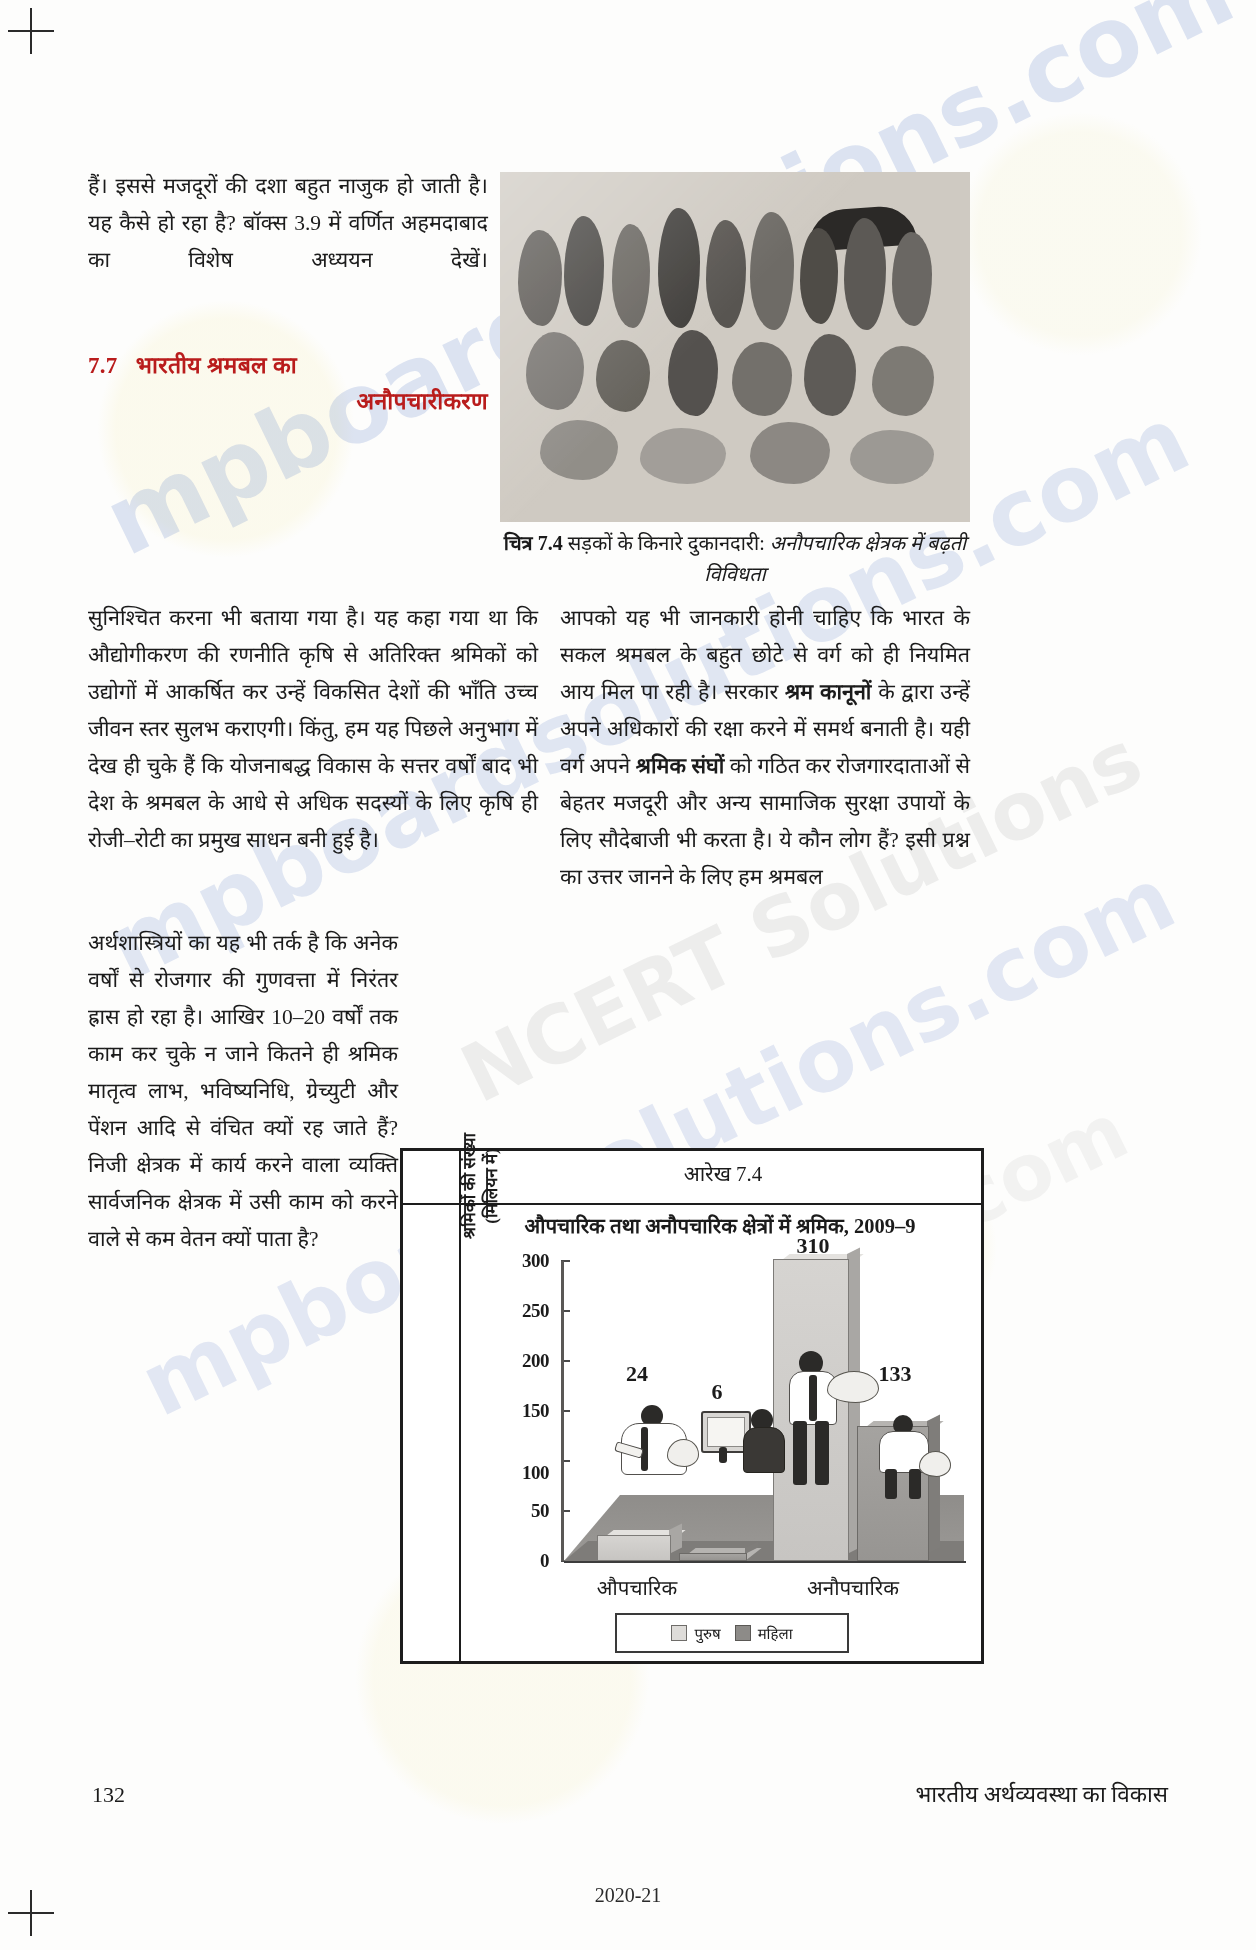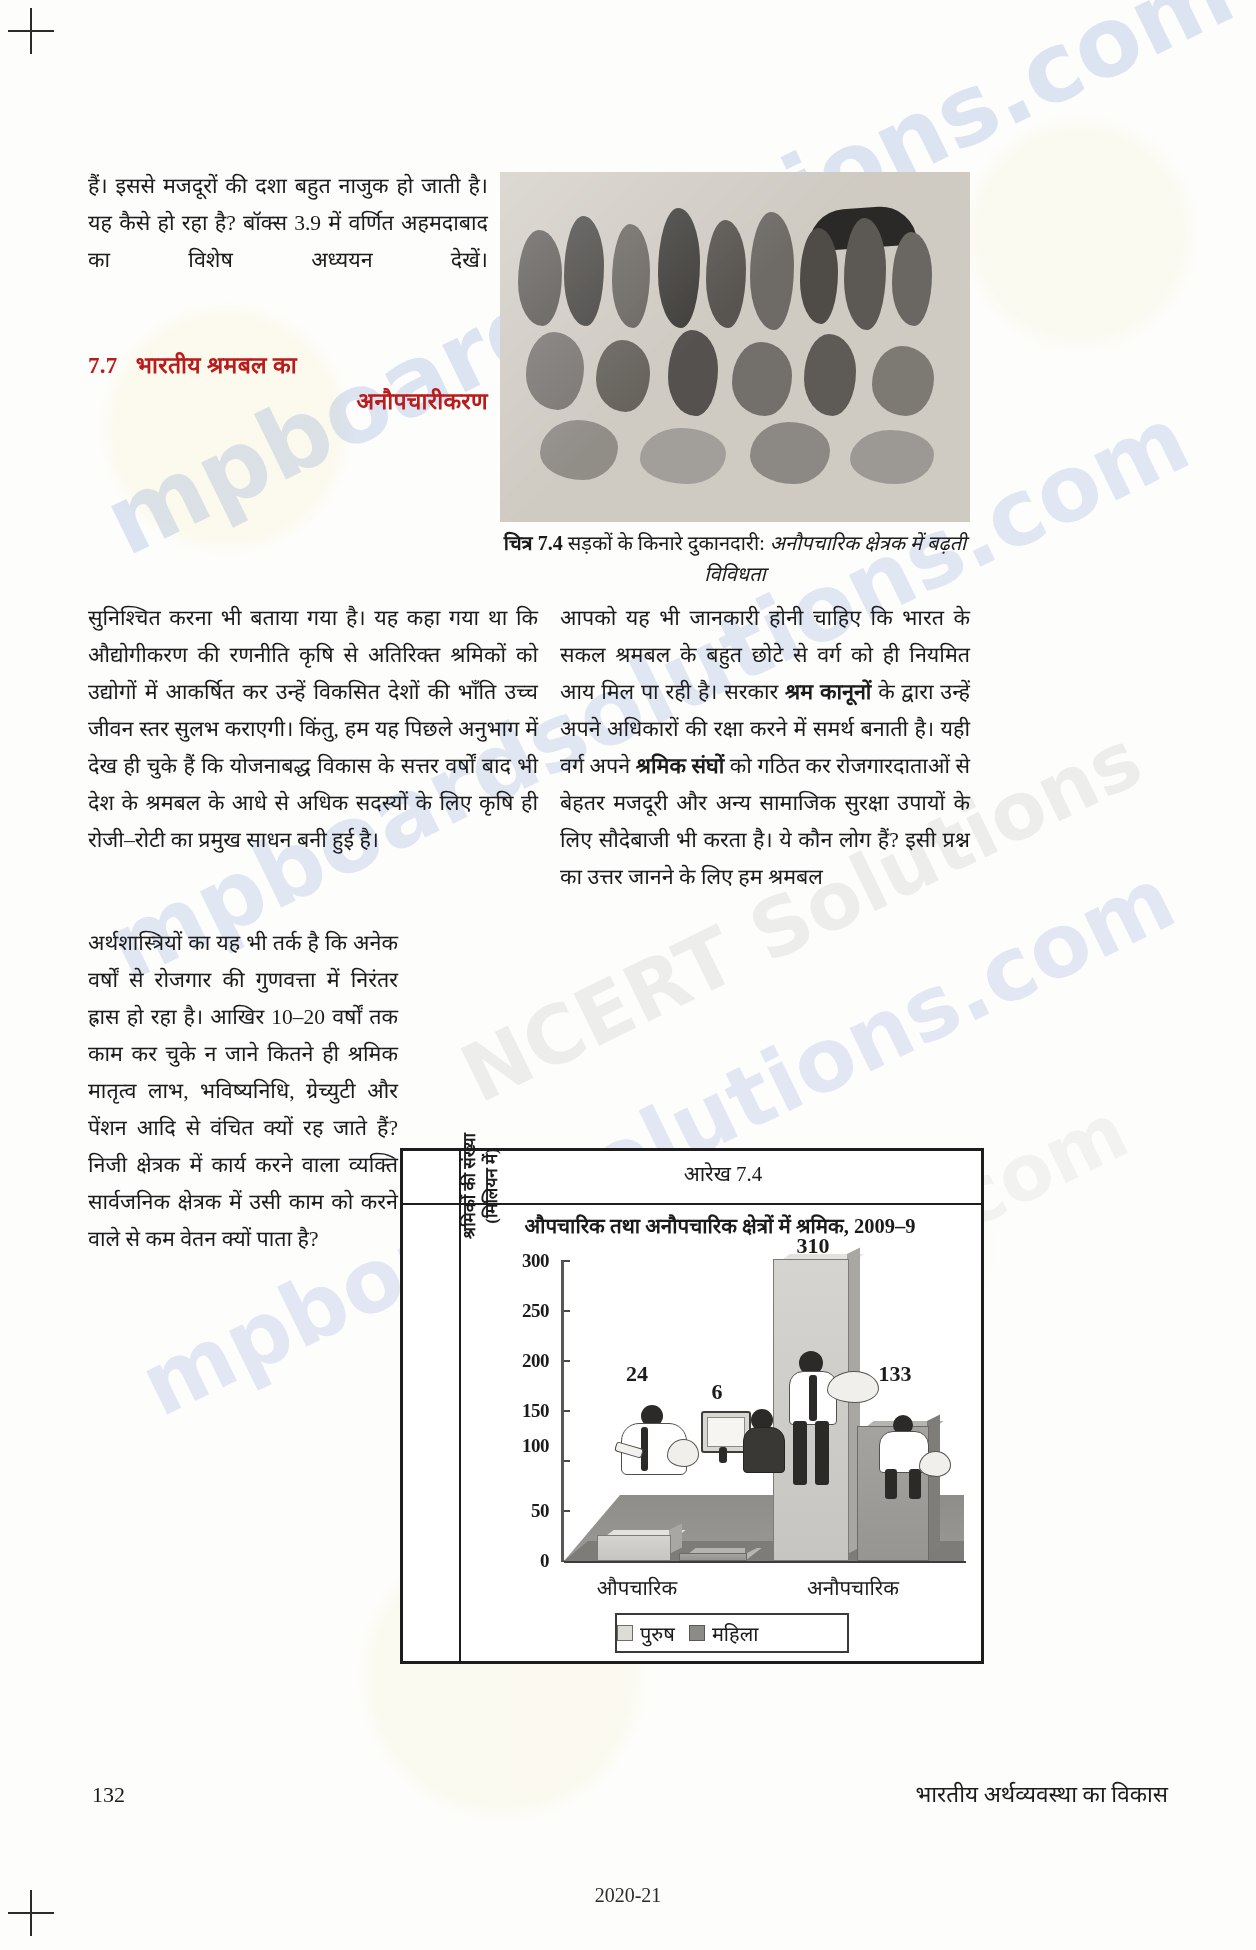--- a/index.html
+++ b/index.html
@@ -131,22 +131,22 @@
   .monitor{position:absolute;background:#d9d7d4;border:2px solid #3f3d3b;border-radius:3px;}
   .monitor i{position:absolute;inset:4px;background:#f6f5f2;border:1px solid #8c8a87;display:block;}
   .sack{position:absolute;background:#f0efec;border:1.5px solid #57554f;border-radius:52% 48% 45% 55%/60% 55% 45% 40%;}
 
   
   .xlabel{position:absolute;font-size:20.5px;transform:translateX(-50%);}
 
   
   #legend{position:absolute;left:150px;top:358px;width:230px;height:36px;
     border:2px solid #3a3a3a;background:#fff;
-    display:flex;align-items:center;justify-content:flex-start;gap:14px;
-    font-size:20px;}
+    display:flex;align-items:center;justify-content:center;gap:14px;
+    font-size:15px;}
   .lg{display:flex;align-items:center;gap:7px;}
   .swatch{width:14px;height:14px;display:inline-block;}
   .sw-male{background:#dedcd9;border:1.5px solid #6e6c69;}
   .sw-female{background:#8d8b88;border:1.5px solid #5a5855;}
 
   
   #page-number{position:absolute;left:92px;top:1782px;font-size:22px;}
   #footer-title{position:absolute;right:88px;top:1778px;font-size:22.5px;}
   #year-stamp{position:absolute;left:0;right:0;top:1884px;text-align:center;
     font-size:20px;color:#2a2a2a;}
@@ -244,21 +244,21 @@
 
       <div id="yticks">
         <span class="ytick" style="top:0px;">300</span>
         <span class="ytickmark" style="top:0px;"></span>
         <span class="ytick" style="top:50px;text-align:center;">250</span>
         <span class="ytickmark" style="top:50px;"></span>
         <span class="ytick" style="top:100px;">200</span>
         <span class="ytickmark" style="top:100px;"></span>
         <span class="ytick" style="top:150px;">150</span>
         <span class="ytickmark" style="top:150px;"></span>
-        <span class="ytick" style="top:185px;">100</span>
+        <span class="ytick" style="top:212px;">100</span>
         <span class="ytickmark" style="top:200px;"></span>
         <span class="ytick" style="top:250px;">50</span>
         <span class="ytickmark" style="top:250px;"></span>
         <span class="ytick" style="top:300px;">0</span>
         <span class="ytickmark" style="top:300px;"></span>
       </div>
       <div id="yaxis-line"></div>
 
       <div id="floor"></div>
       <div id="floor-front"></div>

